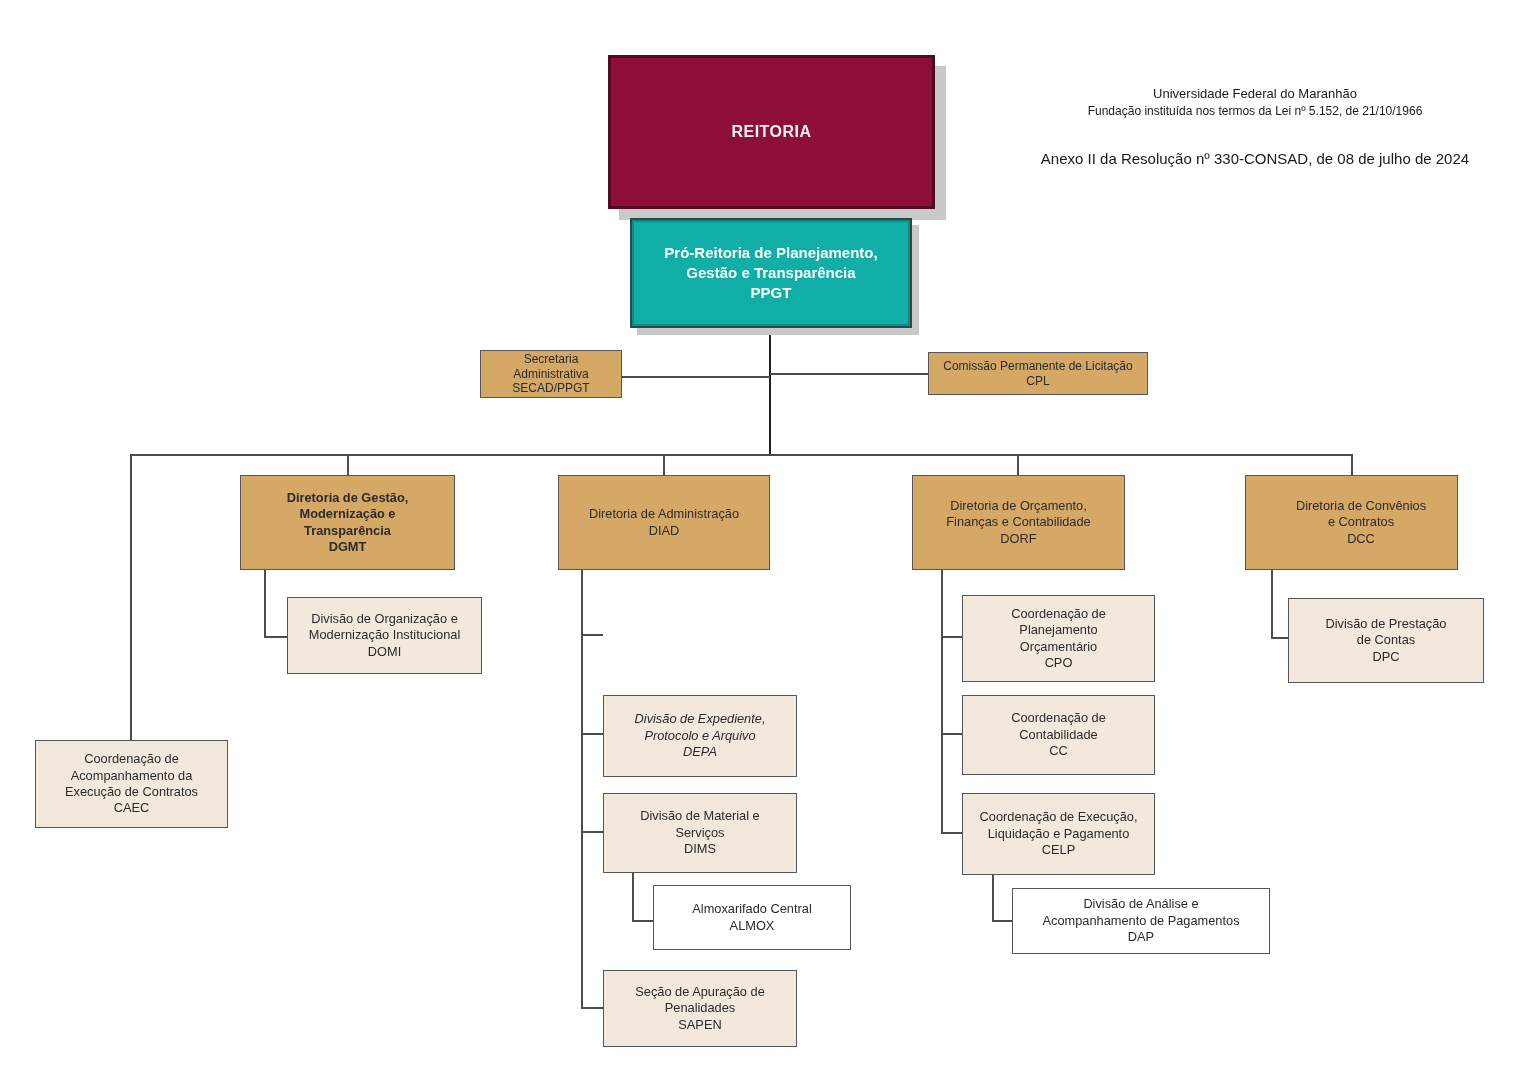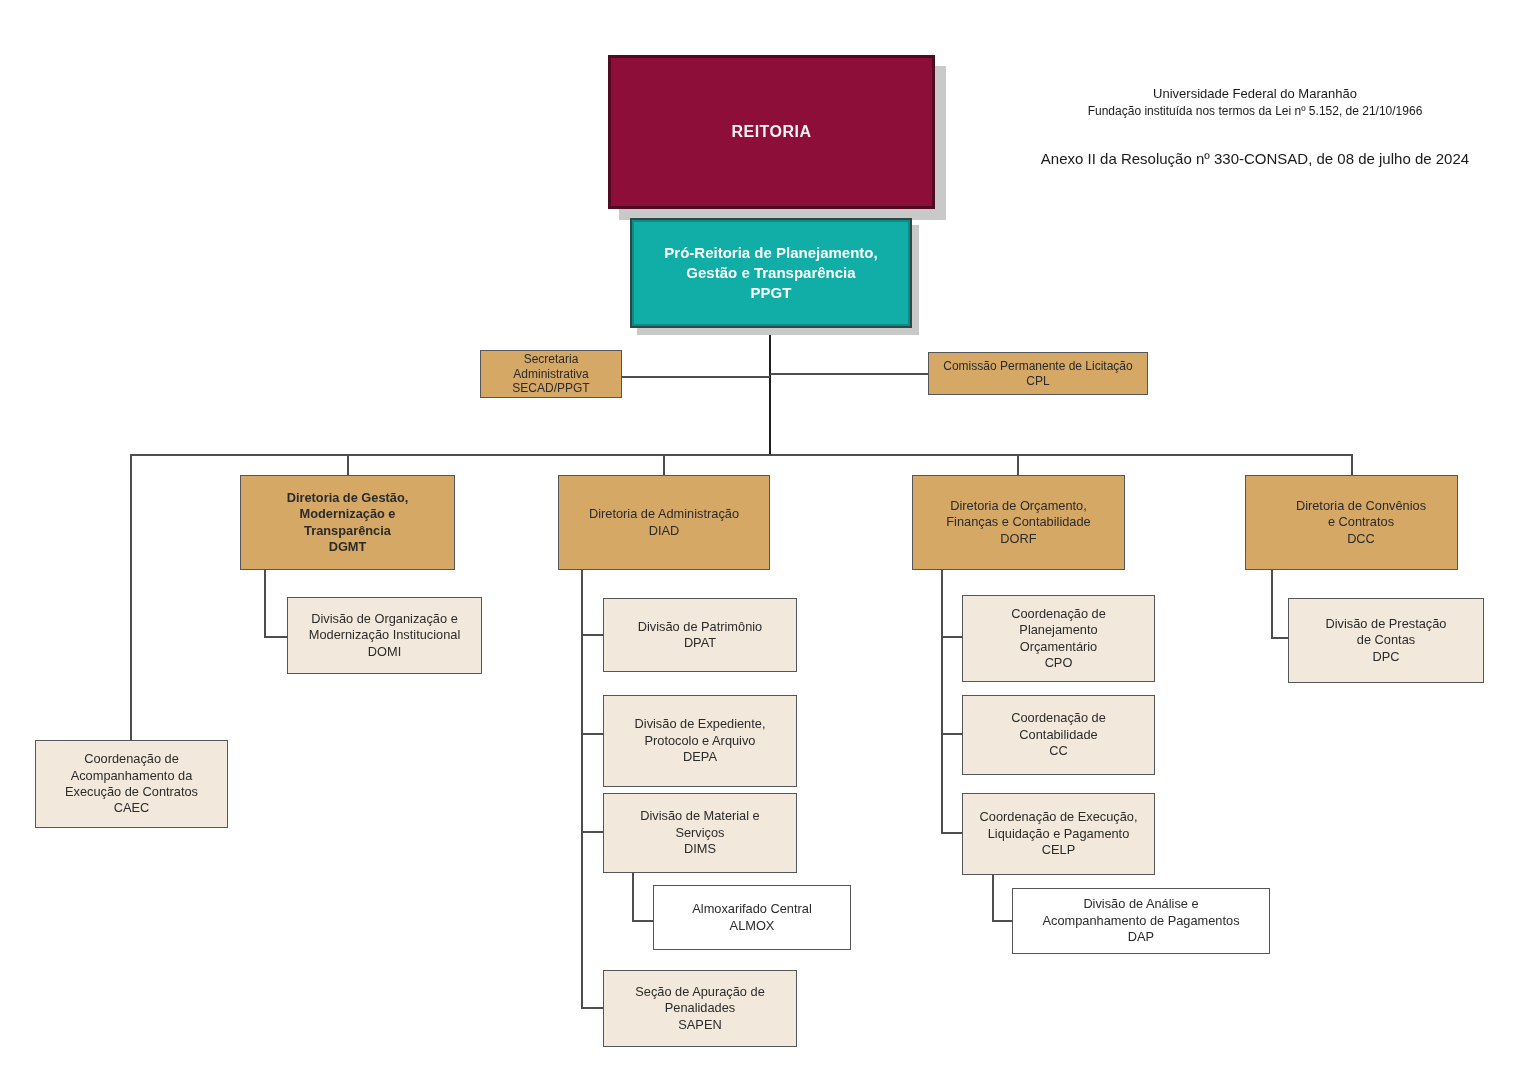--- a/index.html
+++ b/index.html
@@ -133,26 +133,22 @@
 Execução de Contratos</div>
     <div class="c">CAEC</div>
   </div>
 
   <div class="node" style="left:287px;top:597px;width:195px;height:77px;">
     <div class="t">Divisão de Organização e
 Modernização Institucional</div>
     <div class="c">DOMI</div>
   </div>
 
-  <div class="node" style="left:603px;top:598px;width:194px;height:74px;">
-    <div class="t">Divisão de Patrimônio</div>
-    <div class="c">DPAT</div>
-  </div>
-
-  <div class="node" style="left:603px;top:695px;width:194px;height:92px;">
+
+  <div class="node" style="left:603px;top:695px;width:194px;height:82px;font-style:italic;">
     <div class="t">Divisão de Expediente,
 Protocolo e Arquivo</div>
     <div class="c">DEPA</div>
   </div>
 
   <div class="node" style="left:603px;top:793px;width:194px;height:80px;">
     <div class="t">Divisão de Material e
 Serviços</div>
     <div class="c">DIMS</div>
   </div>

